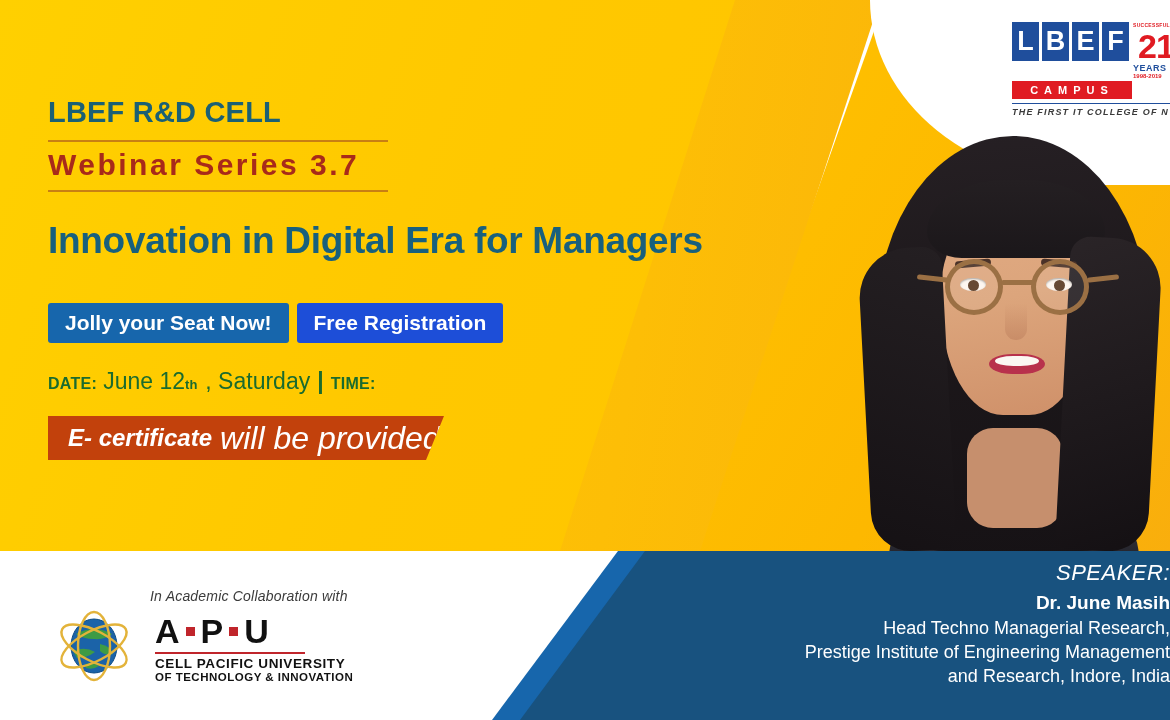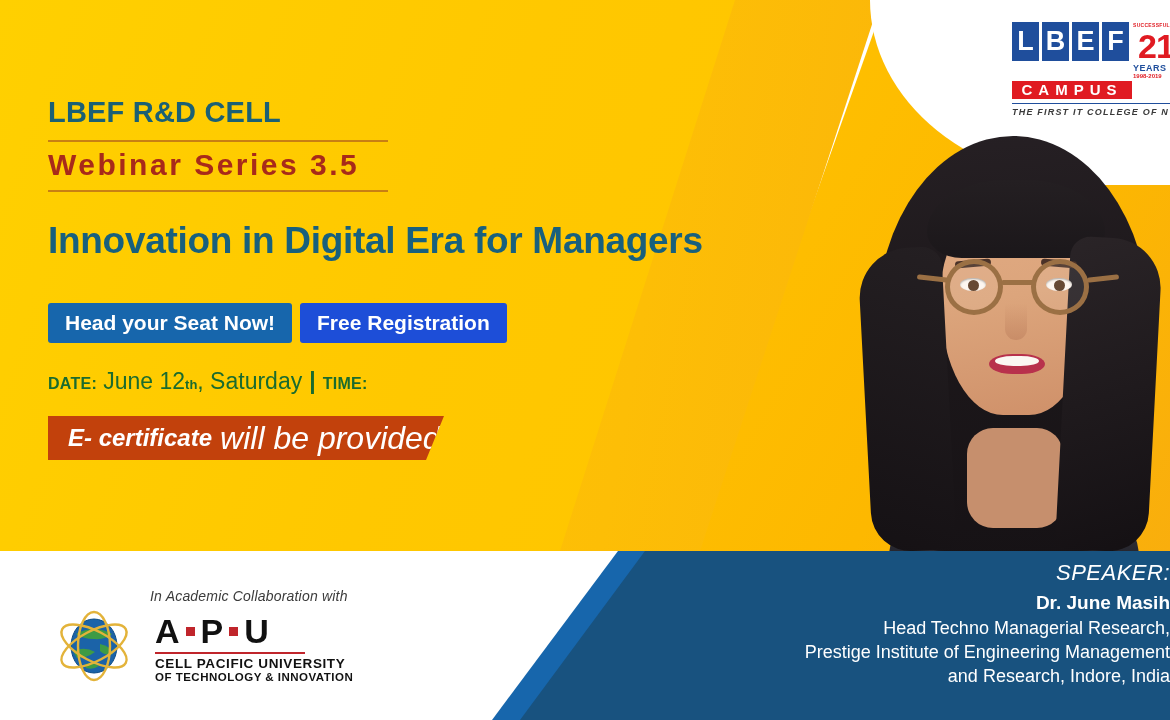--- a/index.html
+++ b/index.html
@@ -172,21 +172,21 @@
   }
   .lbef-success {
     font-size:5px; color:#E01B22; letter-spacing:.3px; font-weight:700;
     margin-bottom:1px;
   }
   .lbef-side { display:flex; flex-direction:column; margin-left:4px; }
   .lbef-years { font-size:9px; font-weight:700; color:#1F4E9C; letter-spacing:.5px; }
   .lbef-span { font-size:6px; font-weight:700; color:#E01B22; }
   .lbef-campus {
     margin-top:2px; width:120px; height:18px; background:#E01B22;
-    color:#ffffff; font-size:15px; font-weight:700; letter-spacing:6px;
+    color:#ffffff; font-size:11px; font-weight:700; letter-spacing:6px;
     text-align:center; line-height:18px;
   }
   .lbef-tagline {
     margin-top:4px; border-top:1.5px solid #1F4E9C; padding-top:3px;
     font-size:9px; font-style:italic; font-weight:700; color:#3a3a3a;
     letter-spacing:1.2px; white-space:nowrap; overflow:hidden; width:175px;
   }
 
   
   .hdr-cell {
@@ -341,34 +341,34 @@
         <span class="lbef-years">YEARS</span>
         <span class="lbef-span">1998-2019</span>
       </div>
     </div>
     <div class="lbef-campus">CAMPUS</div>
     <div class="lbef-tagline">THE FIRST IT COLLEGE OF N</div>
   </div>
 
   <div class="hdr-cell">LBEF R&amp;D CELL</div>
   <div class="rule-top"></div>
-  <div class="hdr-series">Webinar Series 3.5</div>
+  <div class="hdr-series">Webinar Series 3.7</div>
   <div class="rule-bot"></div>
   <div class="hdr-title">Innovation in Digital Era for Managers</div>
 
   <div class="btn-row">
-    <div class="btn btn-book">Head your Seat Now!</div>
+    <div class="btn btn-book">Jolly your Seat Now!</div>
     <div class="btn btn-free">Free Registration</div>
   </div>
 
   <div class="date-line">
     <span class="dl-label">DATE:</span>
     <span class="dl-value">June 12</span>
     <span class="dl-sup">th</span>
-    <span class="dl-value" style="margin-left:0">, Saturday</span>
+    <span class="dl-value" style="margin-left:8px">, Saturday</span>
     <span class="dl-sep">|</span>
     <span class="dl-label">TIME:</span>
   </div>
 
   <div class="ecert">
     <span class="ecert-strong">E- certificate</span>
     <span class="ecert-rest">will be provided</span>
   </div>
 
   <div class="apu-block">

